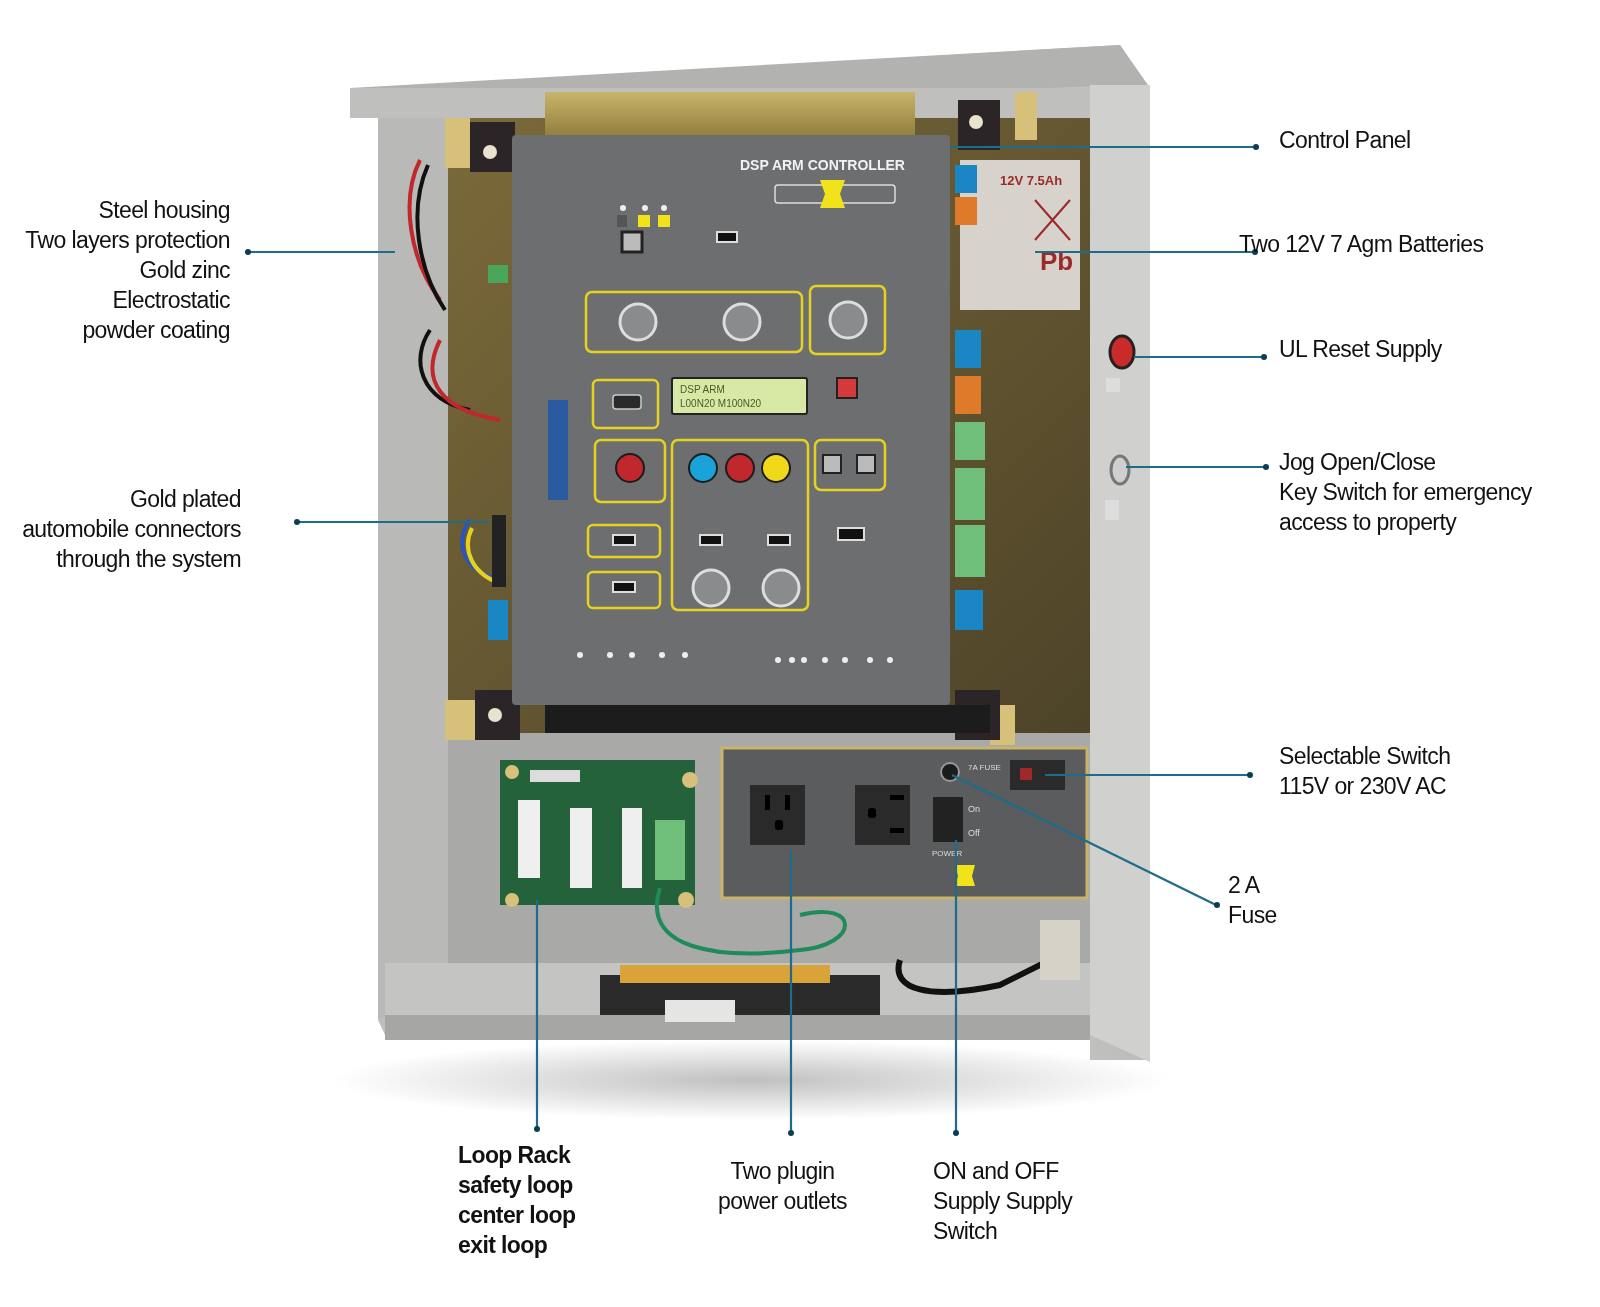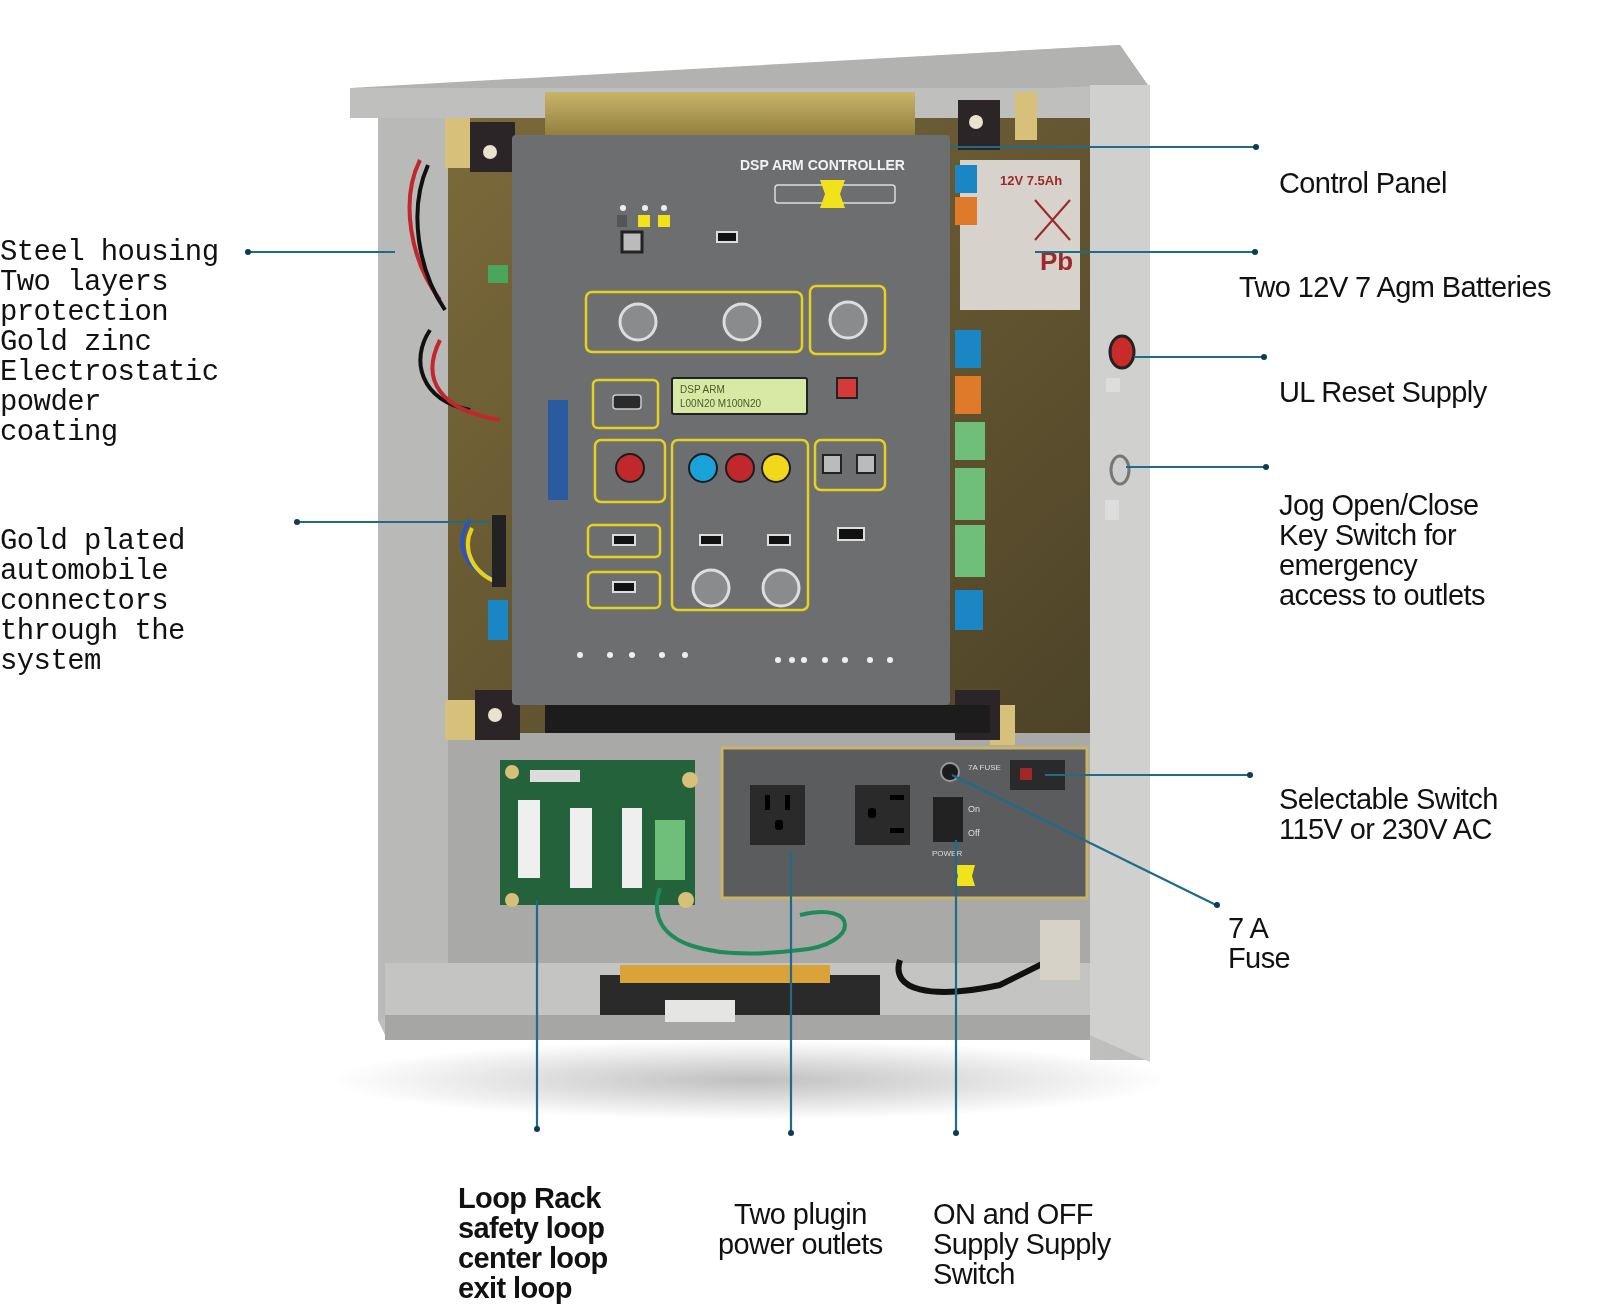--- a/index.html
+++ b/index.html
@@ -1,18 +1,18 @@
 <!DOCTYPE html>
 <html><head>
 <meta charset="utf-8">
 <style>
   html,body{margin:0;padding:0;background:#ffffff;}
   body{width:1600px;height:1307px;position:relative;overflow:hidden;font-family:"Liberation Sans",sans-serif;}
-  .label{position:absolute;color:#111;font-size:29px;line-height:30px;letter-spacing:-0.6px;white-space:pre-line;font-family:"Liberation Sans",sans-serif;margin-top:43px;}
-  .label.right{font-family:Liberation Mono, monospace;}
+  .label{position:absolute;color:#111;font-size:23px;line-height:30px;letter-spacing:-0.6px;white-space:pre-line;font-family:"Liberation Sans",sans-serif;}
+  .label.right{text-align:right;}
   .label.left{text-align:left;}
   svg.overlay{position:absolute;left:0;top:0;width:1600px;height:1307px;}
   .callout-line{stroke:#1e6b8a;stroke-width:2.2;fill:none;}
   .callout-dot{fill:#0d3c55;}
   .panel-text{font-family:"Liberation Sans",sans-serif;}
 </style>
 </head>
 <body>
 
 <svg class="overlay" viewBox="0 0 1600 1307">
@@ -272,24 +272,24 @@
 Electrostatic
 powder coating</div>
 <div class="label right" style="right:1359px;top:484px;">Gold plated
 automobile connectors
 through the system</div>
 <div class="label left" style="left:1279px;top:125px;">Control Panel</div>
 <div class="label left" style="left:1239px;top:229px;">Two 12V 7 Agm Batteries</div>
 <div class="label left" style="left:1279px;top:334px;">UL Reset Supply</div>
 <div class="label left" style="left:1279px;top:447px;">Jog Open/Close
 Key Switch for emergency
-access to outlets</div>
+access to property</div>
 <div class="label left" style="left:1279px;top:741px;">Selectable Switch
 115V or 230V AC</div>
-<div class="label left" style="left:1228px;top:870px;">7 A
+<div class="label left" style="left:1228px;top:870px;">2 A
 Fuse</div>
 <div class="label left" style="left:458px;top:1140px;font-weight:bold;">Loop Rack
 safety loop
 center loop
 exit loop</div>
 <div class="label left" style="left:718px;top:1156px;text-align:center;">Two plugin
 power outlets</div>
 <div class="label left" style="left:933px;top:1156px;">ON and OFF
 Supply  Supply
 Switch</div>

